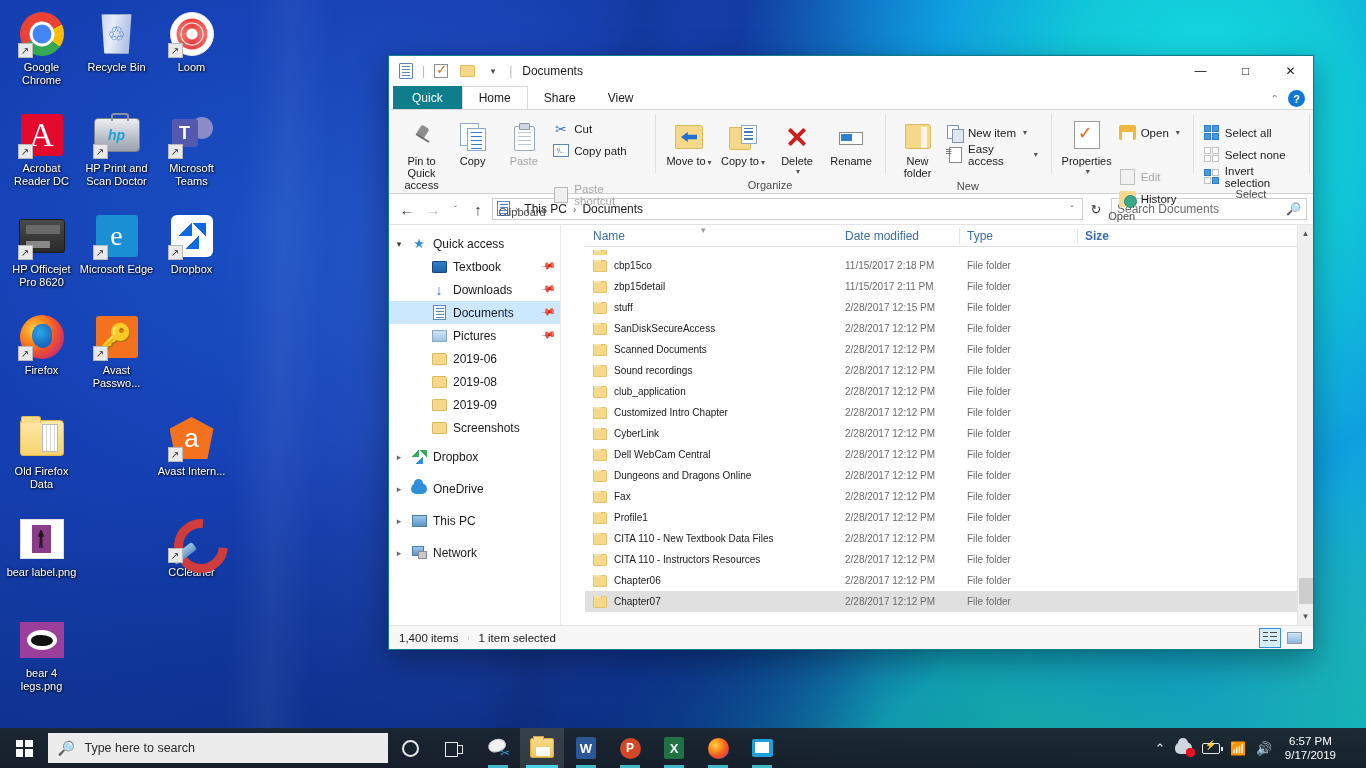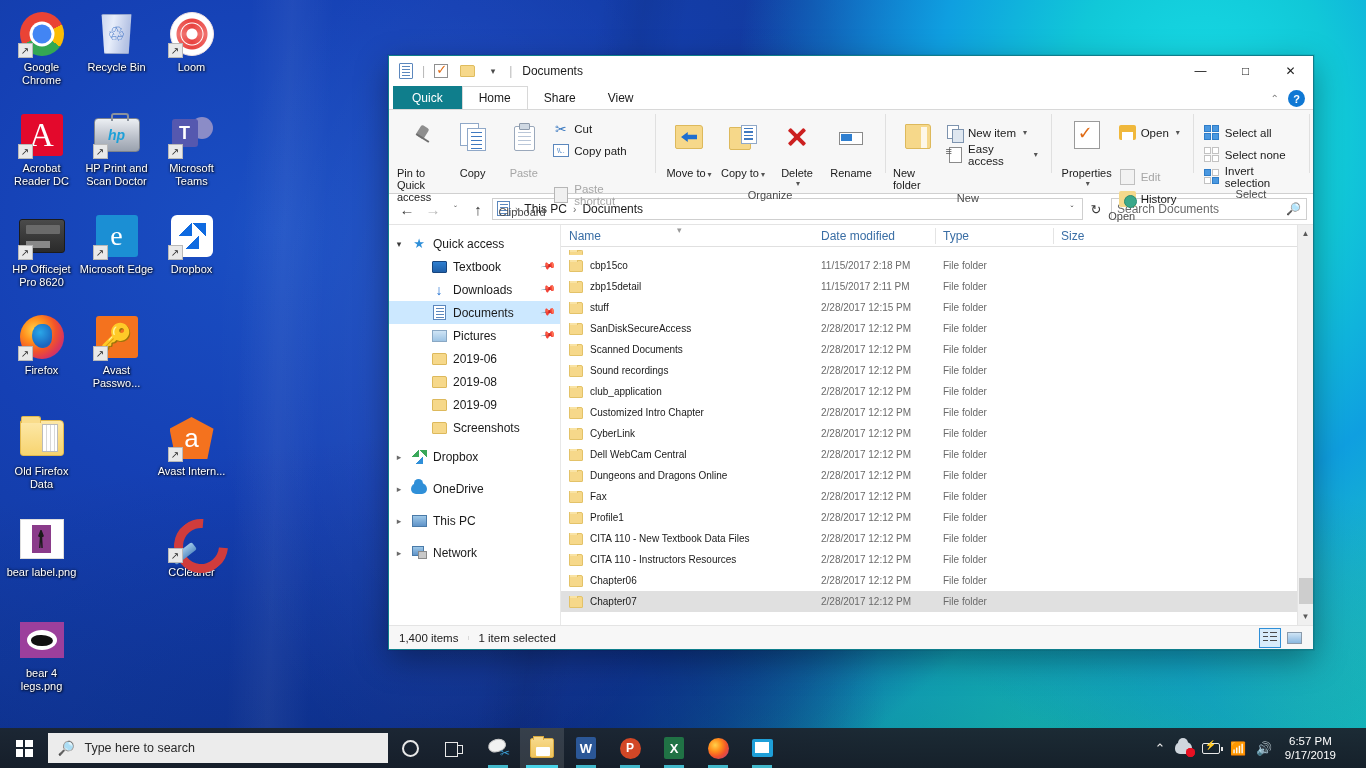--- a/index.html
+++ b/index.html
@@ -150,21 +150,21 @@
 
   
   .ribbon { height: 85px; background: #f7f7f7; border-top: 1px solid #d8d8d8; border-bottom: 1px solid #d0d0d0;
     display: flex; position: relative; }
   .rgroup { display: flex; flex-direction: column; height: 100%; position: relative; padding: 0 2px; }
   .rgroup + .rgroup::before { content:""; position:absolute; left:0; top:4px; bottom:20px; width:1px; background:#e0e0e0; }
   .rgroup-body { flex: 1; display: flex; align-items: flex-start; padding: 4px 6px 0; gap: 2px; }
   .rgroup-label { height: 15px; text-align: center; font-size: 11px; color: #4a4a4a; line-height: 15px; }
   .bigbtn { width: 52px; display: flex; flex-direction: column; align-items: center; padding-top: 3px; }
   .bigbtn .bi { height: 32px; display: flex; align-items: flex-end; justify-content: center; }
-  .bigbtn .bl { font-size: 11px; line-height: 12px; text-align: left; color: #1a1a1a; margin-top: 18px; }
+  .bigbtn .bl { font-size: 11px; line-height: 12px; text-align: center; color: #1a1a1a; margin-top: 6px; }
   .bigbtn.disabled .bl { color: #a6a6a6; }
   .smallcol { display: flex; flex-direction: column; padding-top: 4px; gap: 1px; }
   .smallbtn { display: flex; align-items: center; gap: 5px; height: 21px; padding: 0 5px 0 2px; font-size: 11.5px; color: #1a1a1a; }
   .smallbtn.disabled { color: #a6a6a6; margin-top: 22px; }
   .smallbtn .si { width: 17px; height: 17px; display: flex; align-items: center; justify-content: center; flex: none; }
   .dd { font-size: 8px; color: #555; margin-left: 2px; }
 
   
   .i-pin{width:22px;height:24px;position:relative;}
   .i-pin::before{content:"";position:absolute;left:7px;top:1px;width:9px;height:12px;background:#8e8e8e;border-radius:2px;transform:rotate(32deg);}
@@ -256,29 +256,29 @@
       linear-gradient(45deg,transparent 49%,#3aa85a 49%) no-repeat 8px 0/7px 7px,
       linear-gradient(135deg,transparent 49%,#2f8fd8 49%) no-repeat 4px 7px/7px 7px;}
   .t-cloud{width:16px;height:11px;background:#2f8fd8;border-radius:6px 6px 5px 5px;position:relative;}
   .t-cloud::after{content:"";position:absolute;left:3px;top:-4px;width:9px;height:9px;border-radius:50%;background:#2f8fd8;}
   .t-pc{width:15px;height:12px;background:linear-gradient(#9ec8e8,#5f93c8);border:1px solid #4a7aa8;}
   .t-net{width:15px;height:13px;position:relative;}
   .t-net::before{content:"";position:absolute;left:0;top:0;width:10px;height:8px;background:linear-gradient(#9ec8e8,#5f93c8);border:1px solid #4a7aa8;}
   .t-net::after{content:"";position:absolute;right:0;bottom:0;width:7px;height:6px;background:#c8c8c8;border:1px solid #8a8a8a;}
 
   
-  .listpane { flex: 1; display: flex; flex-direction: column; min-width: 0; background: #fff; }
+  .listpane { flex: 1; display: flex; flex-direction: column; min-width: 0; background: #fff; margin-left: 24px; }
   .colhdr { height: 22px; display: flex; align-items: center; border-bottom: 1px solid #e0e0e0; font-size: 12px;
     color: #3a6ea5; background: #fff; position: relative; }
   .col { padding-left: 8px; position: relative; height: 22px; line-height: 22px; }
   .col + .col::before { content:""; position:absolute; left:0; top:3px; bottom:3px; width:1px; background:#e4e4e4; }
   .c-name { width: 252px; }
   .c-date { width: 122px; }
   .c-type { width: 118px; }
-  .c-size { width: 80px; }
+  .c-size { width: 80px; font-weight: bold; }
   .sortmark { position: absolute; left: 116px; top: 0; font-size: 9px; color: #9a9a9a; }
   .rows { flex: 1; overflow: hidden; position: relative; }
   .row { height: 21px; display: flex; align-items: center; font-size: 10px; }
   .row.sel { background: #e0e0e0; }
   .r-name { width: 252px; display: flex; align-items: center; padding-left: 8px; color: #1a1a1a; white-space: nowrap; overflow: hidden; }
   .r-fold { width: 14px; height: 12px; background: #f6d88a; border: 1px solid #e3c268; border-radius: 1px 2px 1px 1px; flex: none; position: relative; }
   .r-fold::before { content:""; position:absolute; left:-1px; top:-3px; width:7px; height:3px; background:#f9e3a4; border:1px solid #e3c268; border-bottom:none; border-radius:1px 2px 0 0; }
   .r-label { margin-left: 7px; }
   .r-date { width: 122px; padding-left: 8px; color: #6a6a6a; }
   .r-type { width: 118px; padding-left: 8px; color: #6a6a6a; }

